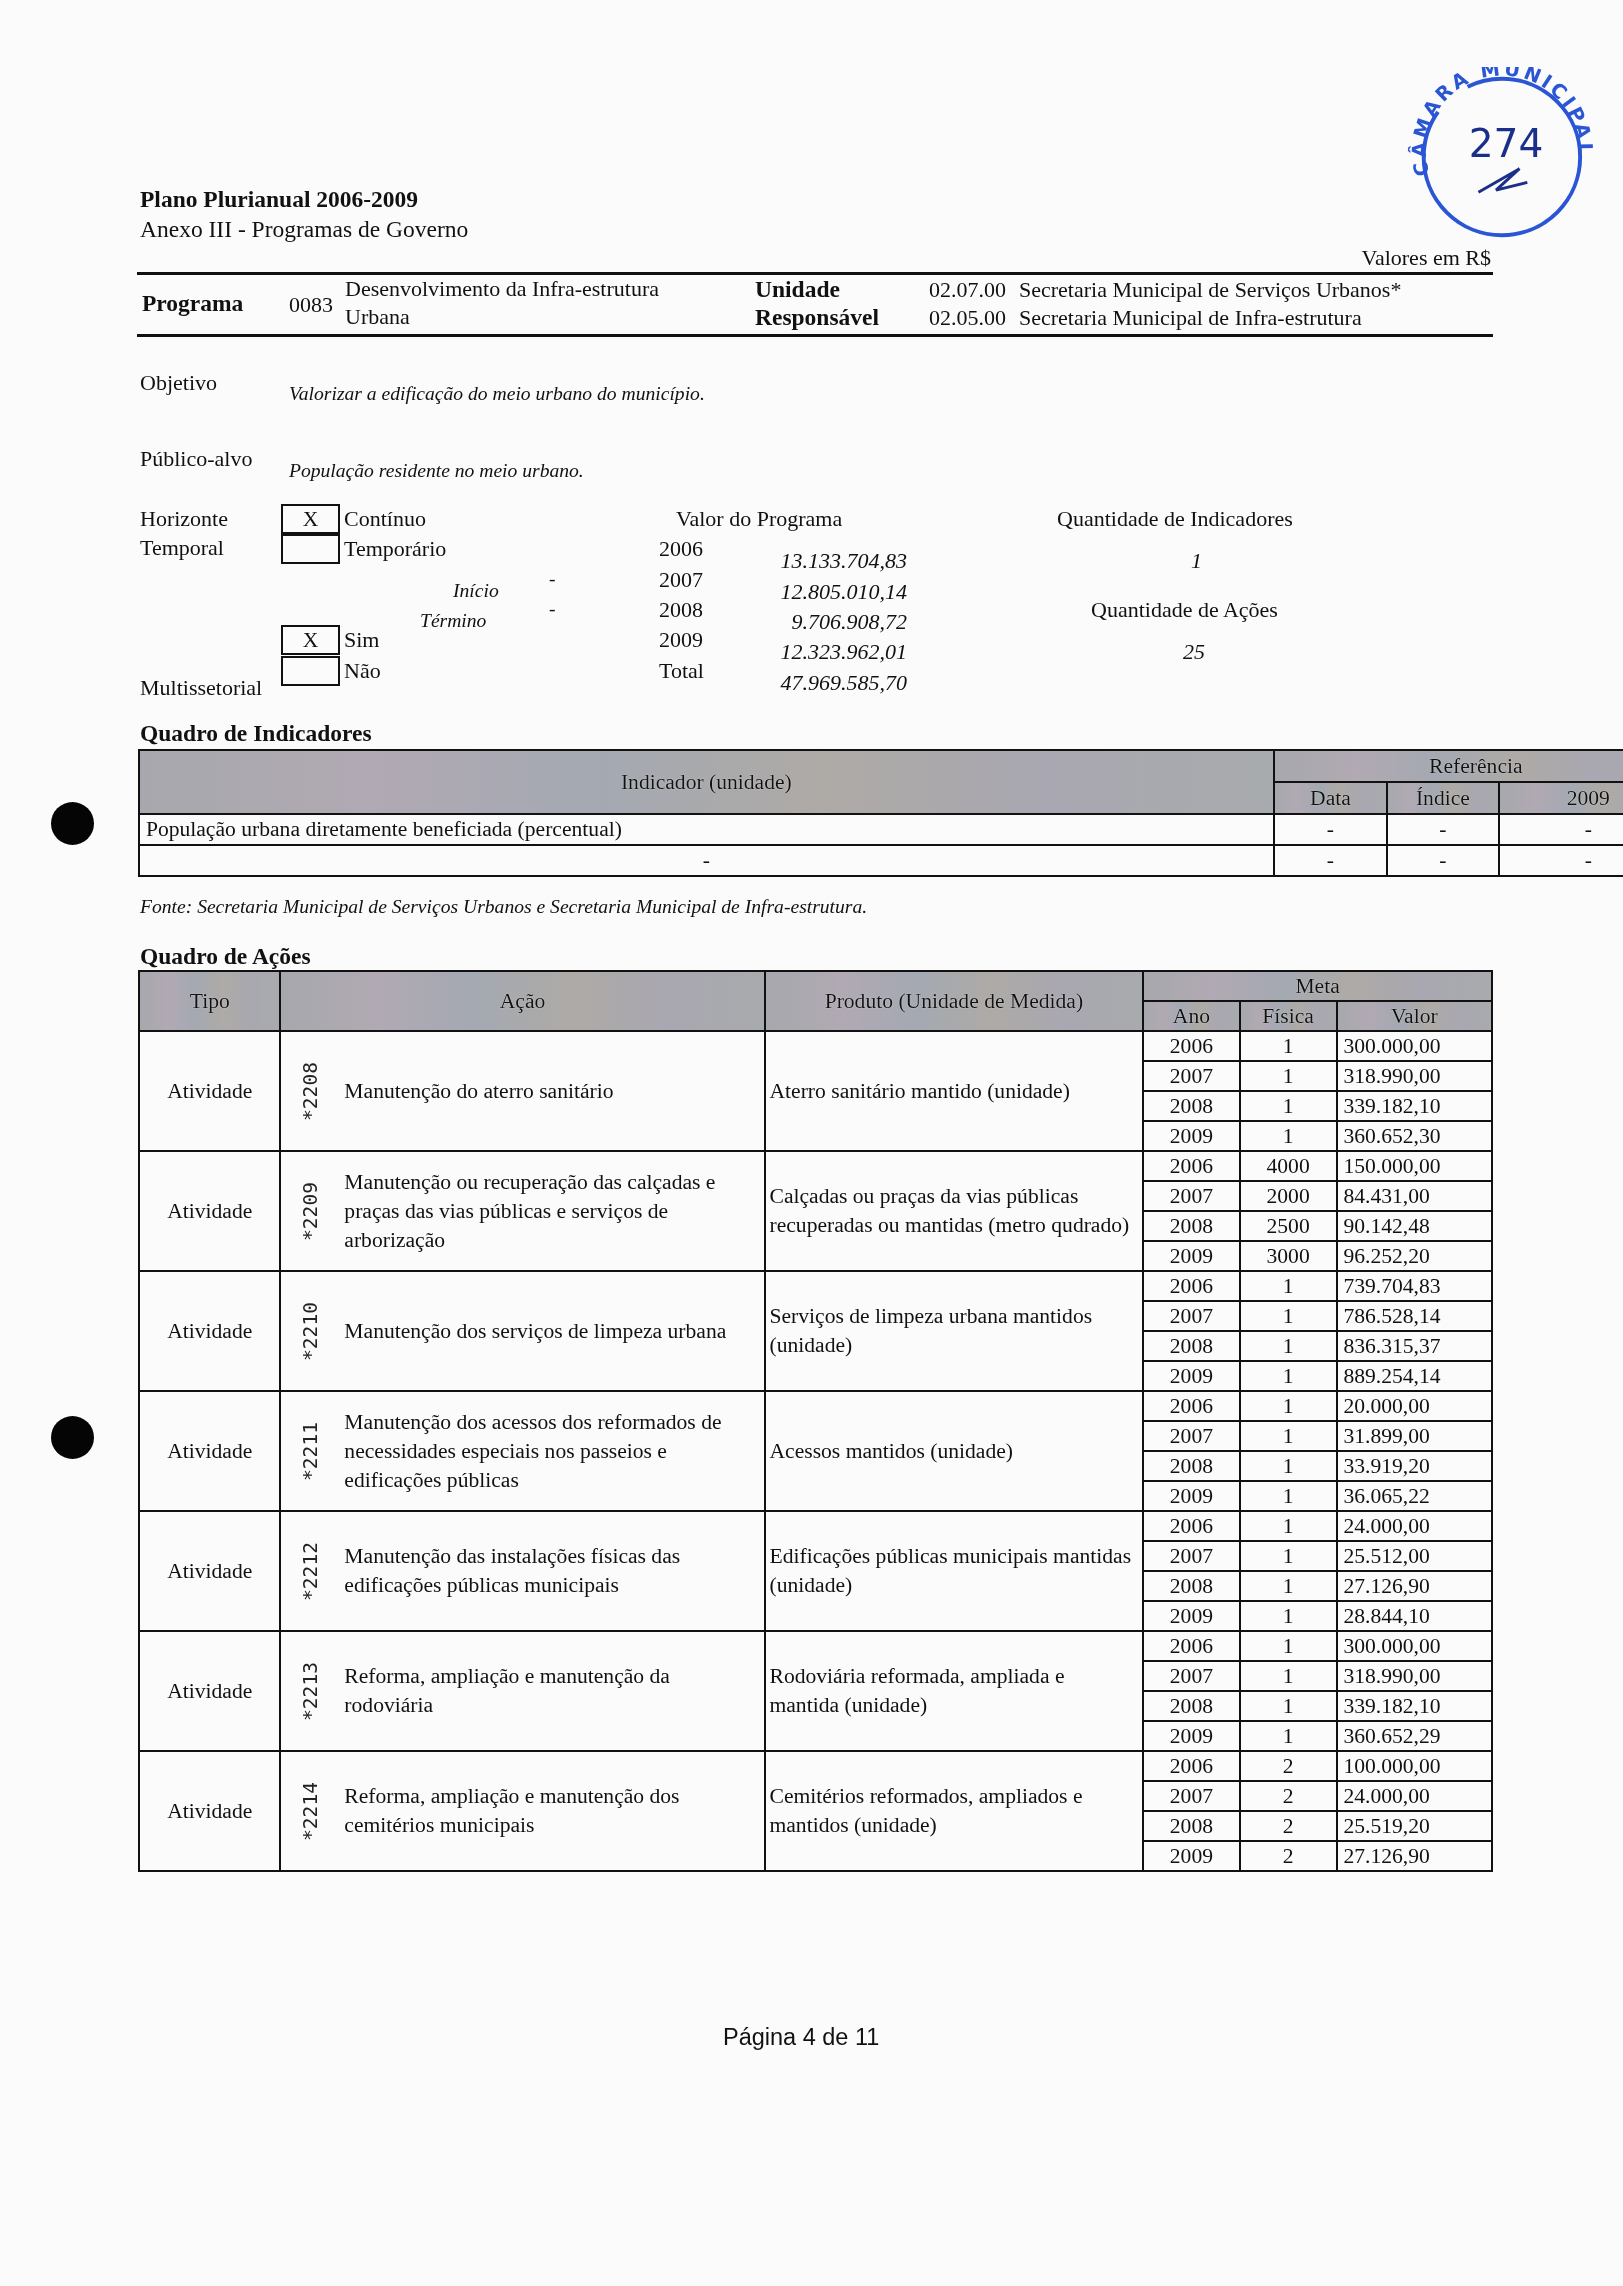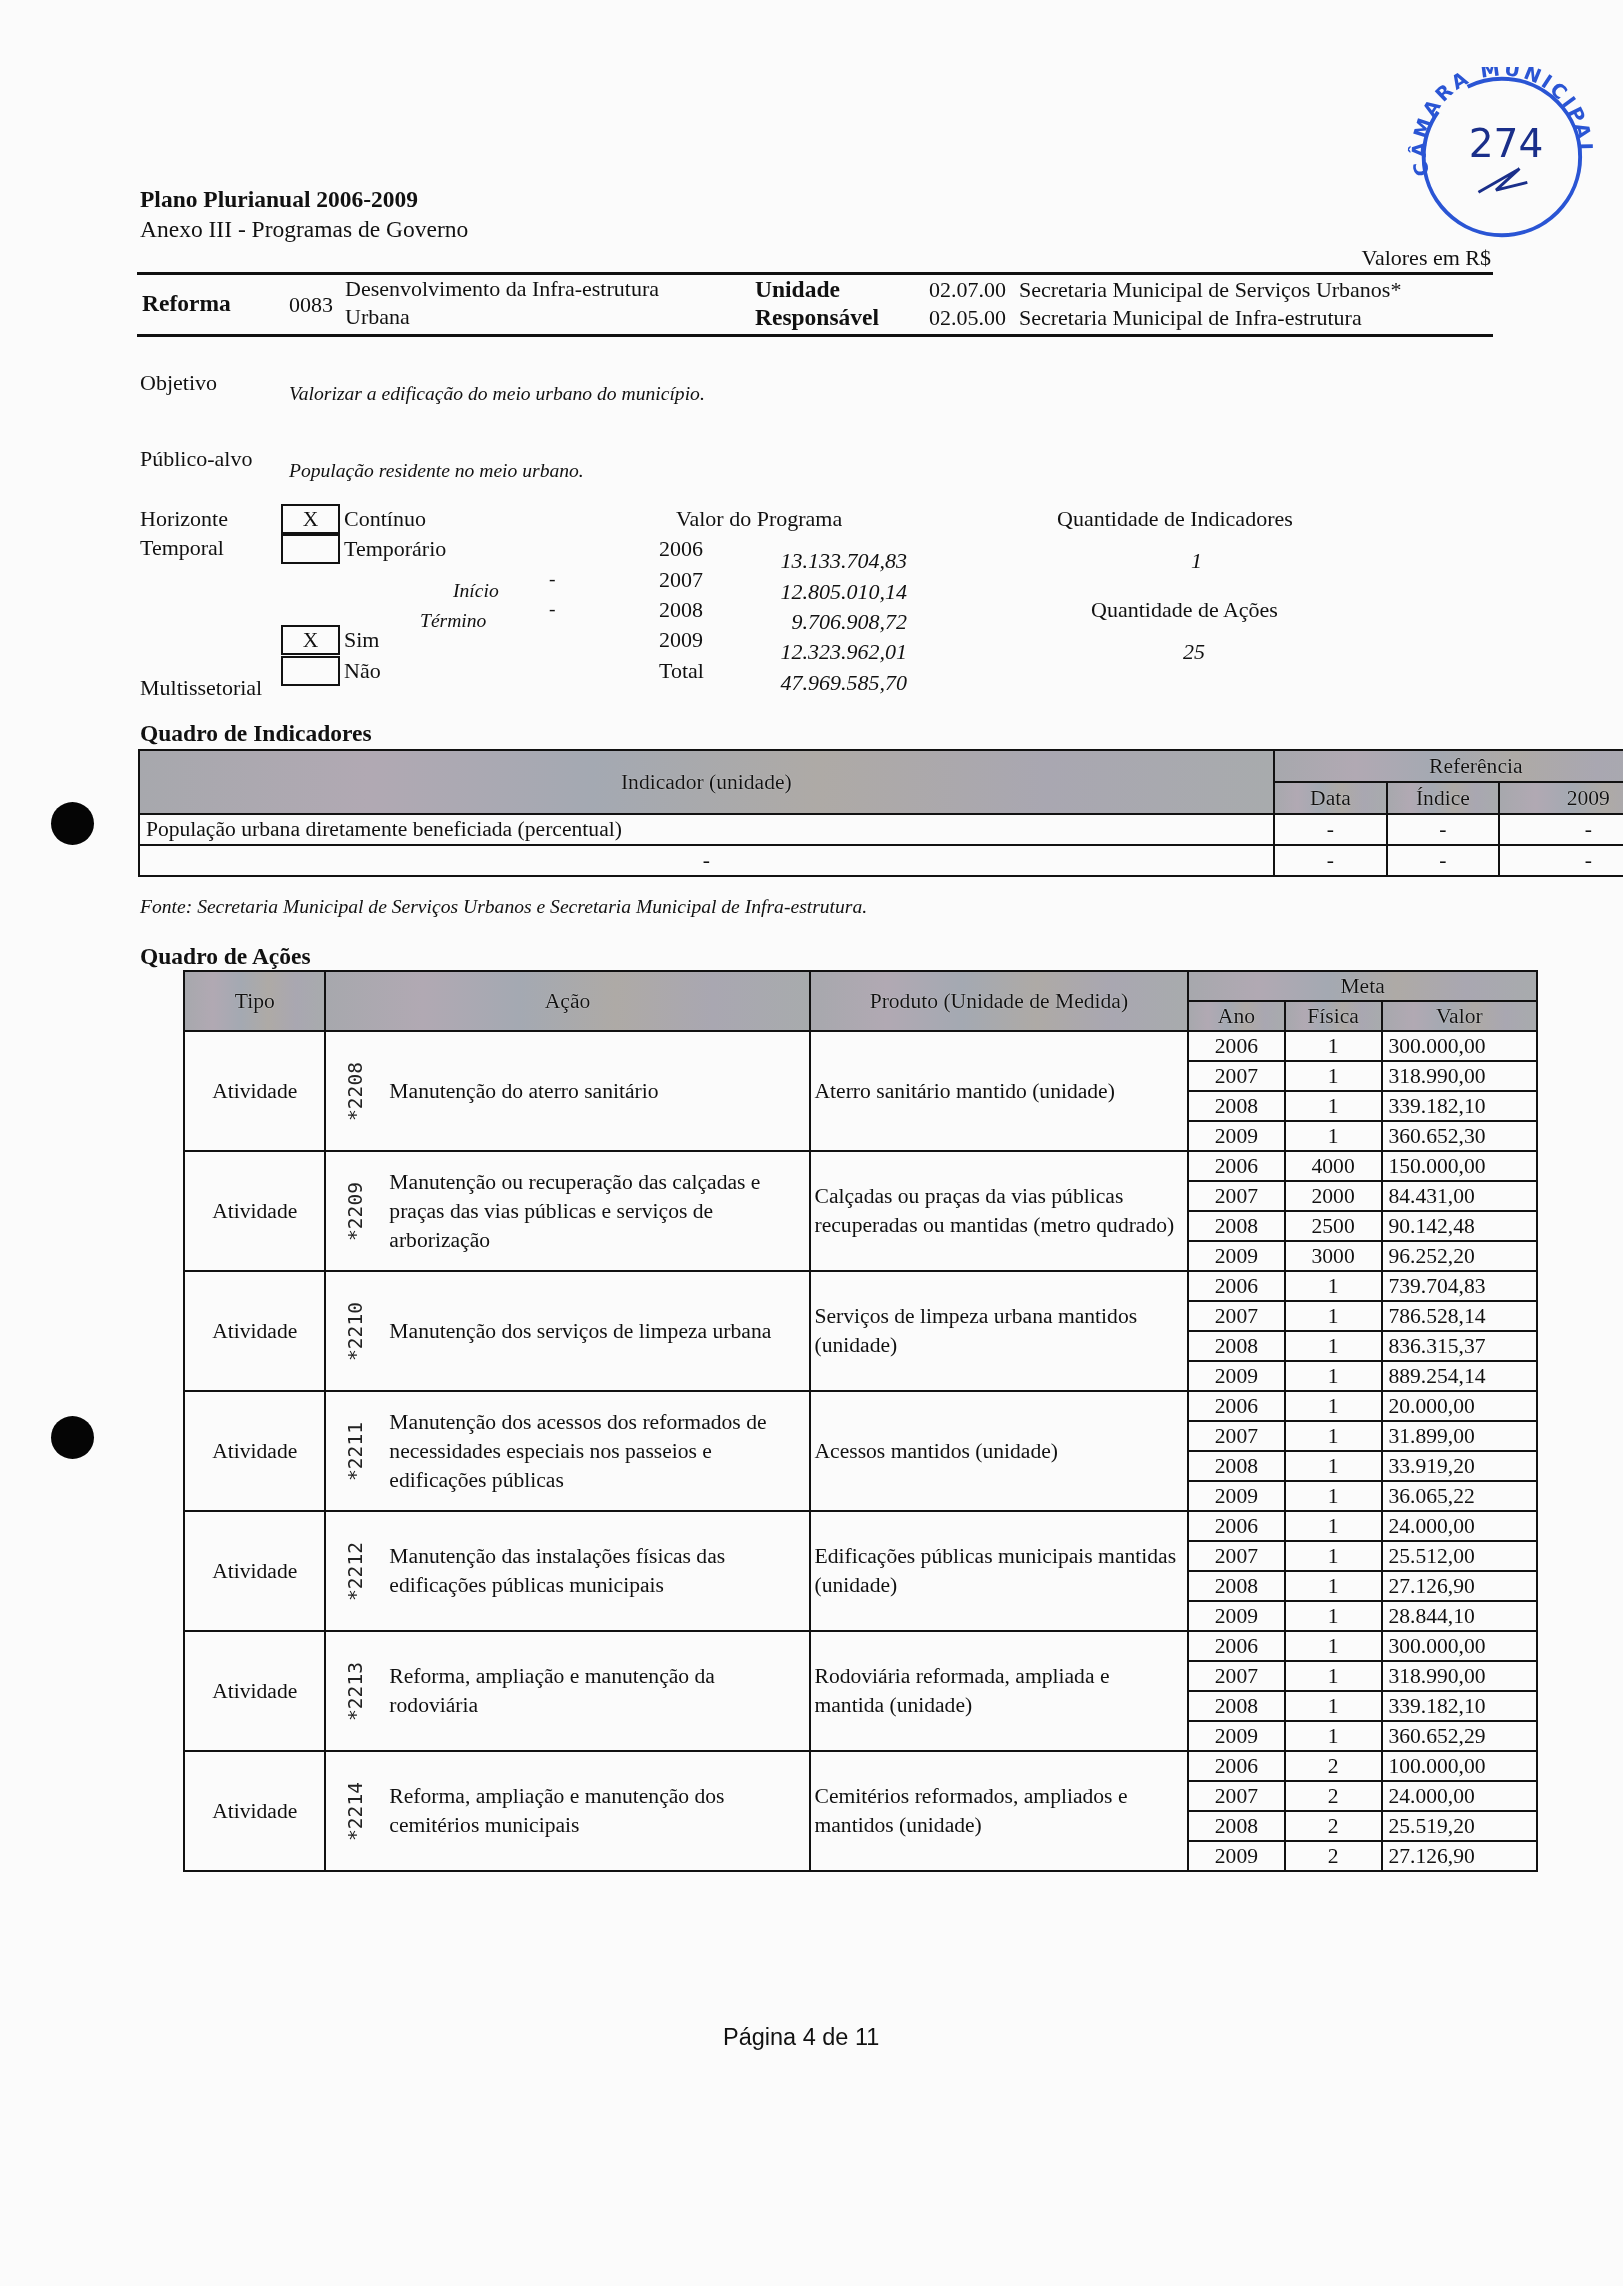--- a/index.html
+++ b/index.html
@@ -50,21 +50,21 @@
   <text x="70" y="92" font-family="DejaVu Sans, sans-serif" font-size="40" fill="#1a2f8a">274</text>
   <path d="M 80,128 L 122,104 L 98,126 L 130,118" fill="none" stroke="#1a2f8a" stroke-width="3"></path>
 </svg>
 
 <div class="abs b f24" style="left:140px; top:186px;">Plano Plurianual 2006-2009</div>
 <div class="abs f24" style="left:140px; top:216px;">Anexo III - Programas de Governo</div>
 <div class="abs f22" style="right:132px; top:245px;">Valores em R$</div>
 
 <div class="hr" style="left:137px; width:1356px; top:272px;"></div>
 <div class="hr" style="left:137px; width:1356px; top:334px;"></div>
-<div class="abs b f24" style="left:142px; top:290px;">Reforma</div>
+<div class="abs b f24" style="left:142px; top:290px;">Programa</div>
 <div class="abs f22" style="left:289px; top:292px;">0083</div>
 <div class="abs f22" style="left:345px; top:276px;">Desenvolvimento da Infra-estrutura</div>
 <div class="abs f22" style="left:345px; top:304px;">Urbana</div>
 <div class="abs b f24" style="left:755px; top:276px;">Unidade</div>
 <div class="abs b f24" style="left:755px; top:304px;">Responsável</div>
 <div class="abs f22" style="left:929px; top:277px;">02.07.00</div>
 <div class="abs f22" style="left:1019px; top:277px;">Secretaria Municipal de Serviços Urbanos*</div>
 <div class="abs f22" style="left:929px; top:305px;">02.05.00</div>
 <div class="abs f22" style="left:1019px; top:305px;">Secretaria Municipal de Infra-estrutura</div>
 
@@ -135,21 +135,21 @@
     <td class="ctr">-</td>
     <td class="ctr">-</td>
     <td class="ctr">-</td>
     <td class="ctr">-</td>
   </tr>
 </tbody>
   </table>
 <div class="abs f20 i" style="left:140px; top:884px;">Fonte: Secretaria Municipal de Serviços Urbanos e Secretaria Municipal de Infra-estrutura.</div>
 
 <div class="abs b f24" style="left:140px; top:943px;">Quadro de Ações</div>
-<table id="acoes-table" style="left:138px; top:970px; width:1355px;margin-left:45px;">
+<table id="acoes-table" style="left:138px; top:970px; width:1355px;">
   <colgroup>
     <col style="width:143px">
       <col style="width:35px">
       <col style="width:435px">
       <col style="width:388px">
     <col style="width:98px">
       <col style="width:98px">
       <col style="width:157px">
   </colgroup>
   <thead>

